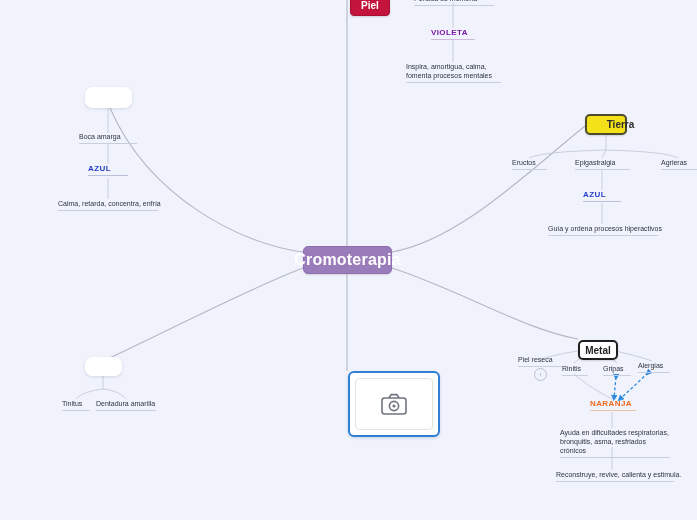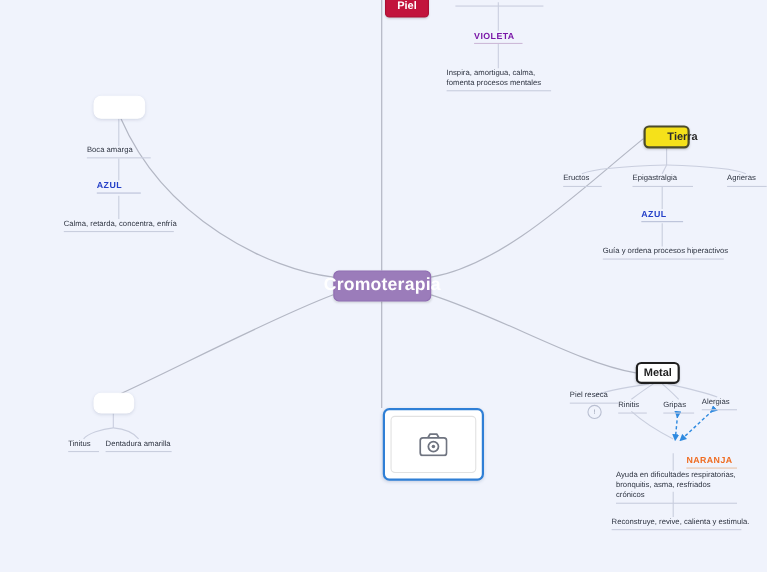--- a/index.html
+++ b/index.html
@@ -25,21 +25,21 @@
   }
 
   
   .badge{
     display:flex;align-items:center;justify-content:center;
     font-size:10px;font-weight:bold;border-radius:4px;
     box-shadow:0 1px 2px rgba(0,0,0,.14);
   }
   .badge-fuego{left:350px;top:-5px;width:40px;height:21px;background:#c2143c;color:#ffffff;border:1px solid #a90f33;}
   .badge-tierra{left:585px;top:114px;width:42px;height:21px;background:#f5e11a;color:#2b2b2b;border:2px solid #4c4c2a;border-radius:5px;padding-left:29px;}
-  .badge-metal{left:578px;top:329px;width:40px;height:20px;background:#ffffff;color:#1f1f1f;border:2px solid #1f1f1f;border-radius:5px;}
+  .badge-metal{left:578px;top:340px;width:40px;height:20px;background:#ffffff;color:#1f1f1f;border:2px solid #1f1f1f;border-radius:5px;}
 
   
   .blank-box{
     background:#ffffff;border-radius:7px;border:1px solid #ffffff;
     box-shadow:0 1px 3px rgba(80,90,130,.18);
   }
   .blank-a{left:85px;top:87px;width:47px;height:21px;}
   .blank-b{left:85px;top:357px;width:37px;height:19px;}
 
   
@@ -188,17 +188,17 @@
   <div class="leaf" style="left:548px;top:224px;width:110px;">Guía y ordena procesos hiperactivos</div>
 
   <div class="node badge badge-metal">
     <span>Metal</span>
   </div>
   <div class="leaf" style="left:518px;top:355px;width:44px;">Piel reseca</div>
   <div class="circle-mark" style="left:534px;top:368px;">!</div>
   <div class="leaf" style="left:562px;top:364px;width:26px;">Rinitis</div>
   <div class="leaf" style="left:603px;top:364px;width:28px;">Gripas</div>
   <div class="leaf" style="left:638px;top:361px;width:32px;">Alergias</div>
-  <div class="leaf color c-naranja" style="left:590px;top:414px;width:46px;margin-left:34px;">NARANJA</div>
+  <div class="leaf color c-naranja" style="left:590px;top:399px;width:46px;">NARANJA</div>
   <div class="leaf wrap" style="left:560px;top:428px;width:110px;">Ayuda en dificultades respiratorias, bronquitis, asma, resfriados crónicos</div>
   <div class="leaf" style="left:556px;top:470px;width:118px;">Reconstruye, revive, calienta y estimula.</div>
 
 </div>
 
 </body></html>

